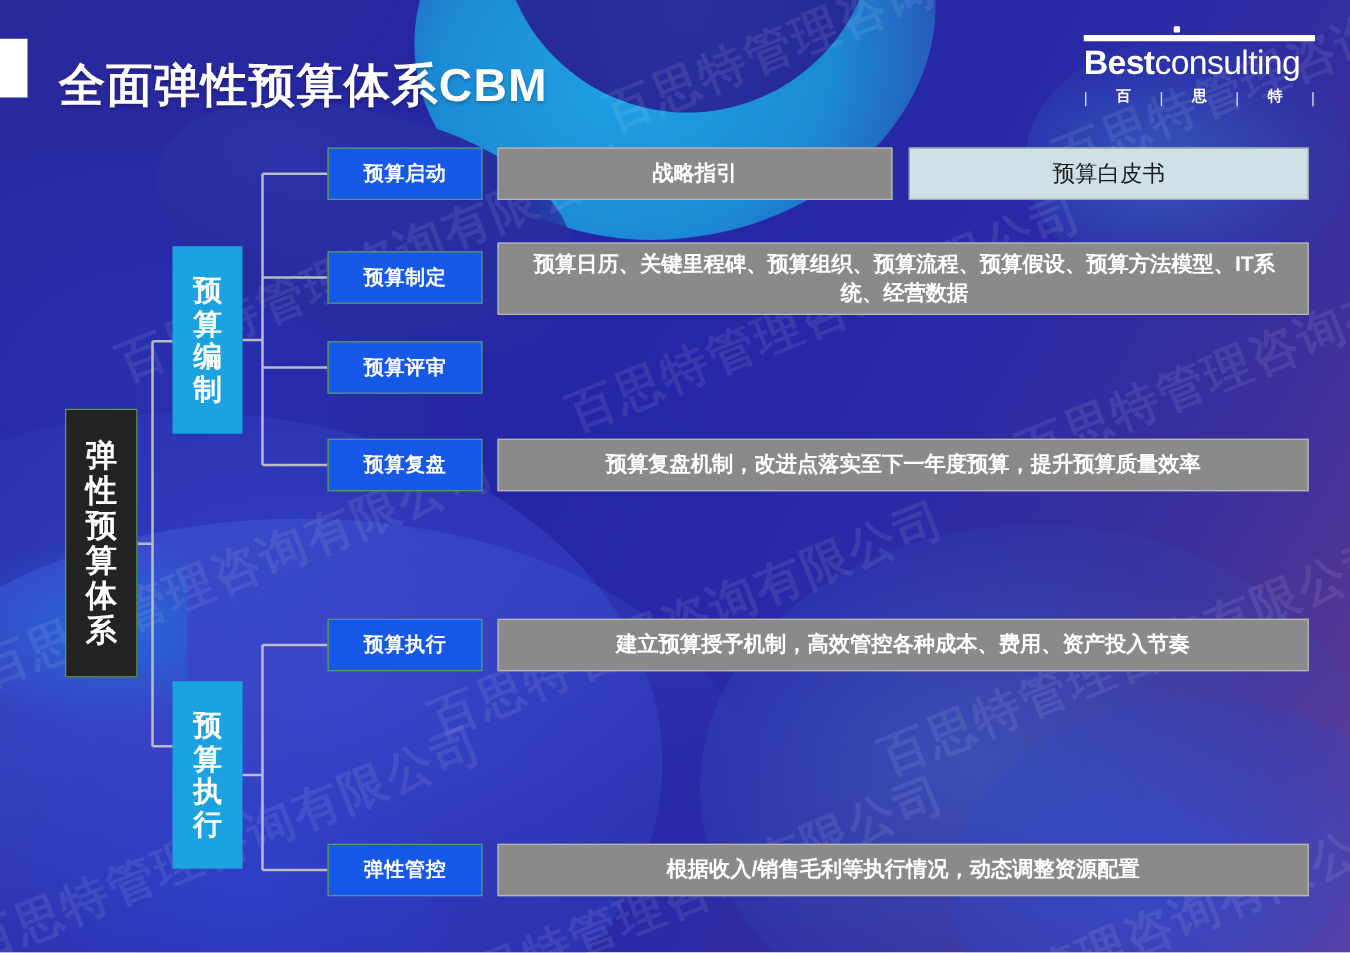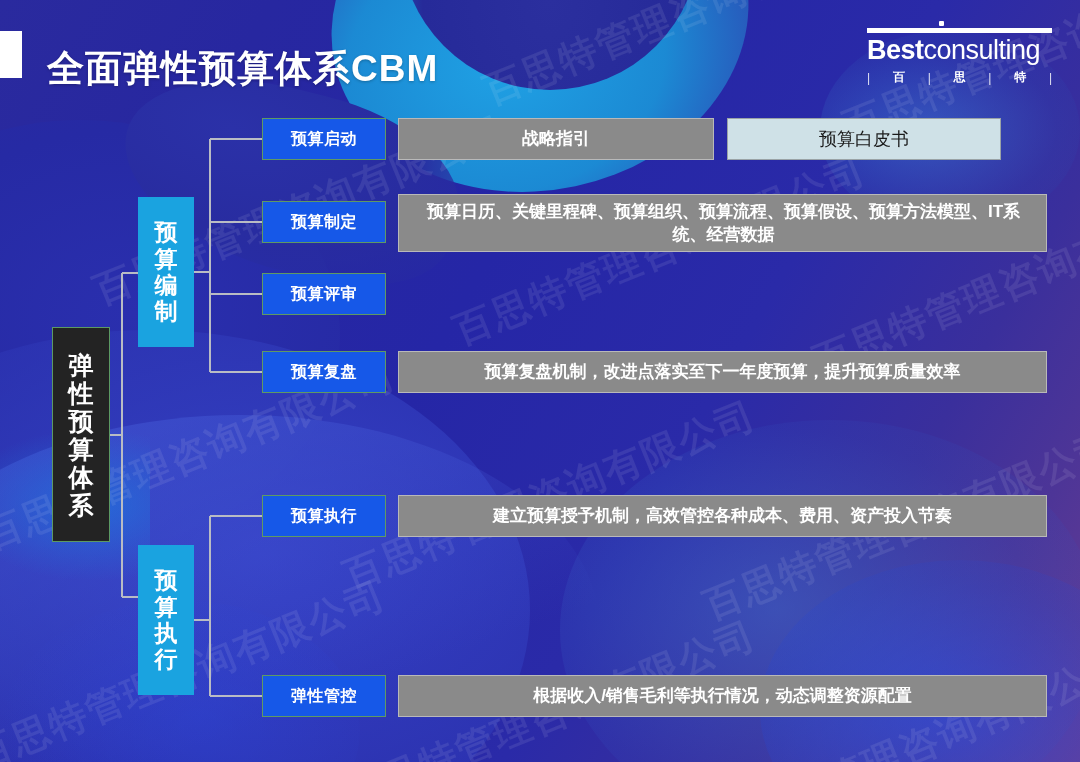--- a/index.html
+++ b/index.html
@@ -310,21 +310,21 @@
 
     <div class="node stage-node" style="top:118px;">预算启动</div>
     <div class="node stage-node" style="top:201px;">预算制定</div>
     <div class="node stage-node" style="top:273px;">预算评审</div>
     <div class="node stage-node" style="top:351px;">预算复盘</div>
     <div class="node stage-node" style="top:495px;">预算执行</div>
     <div class="node stage-node" style="top:675px;">弹性管控</div>
 
     <div class="node content-node" style="left:398px; top:118px; width:316px; height:42px;">战略指引</div>
 
-    <div class="node content-node light" style="left:727px; top:118px; width:274px; height:42px;">预算白皮书</div>
+    <div class="node content-node light" style="left:727px; top:118px; width:320px; height:42px;">预算白皮书</div>
 
     <div class="node content-node" style="left:398px; top:194px; width:649px; height:58px;padding-left:16px;">预算日历、关键里程碑、预算组织、预算流程、预算假设、预算方法模型、IT系统、经营数据</div>
 
 
     <div class="node content-node" style="left:398px; top:351px; width:649px; height:42px;">预算复盘机制，改进点落实至下一年度预算，提升预算质量效率</div>
 
     <div class="node content-node" style="left:398px; top:495px; width:649px; height:42px;">建立预算授予机制，高效管控各种成本、费用、资产投入节奏</div>
 
     <div class="node content-node" style="left:398px; top:675px; width:649px; height:42px;">根据收入/销售毛利等执行情况，动态调整资源配置</div>
 

